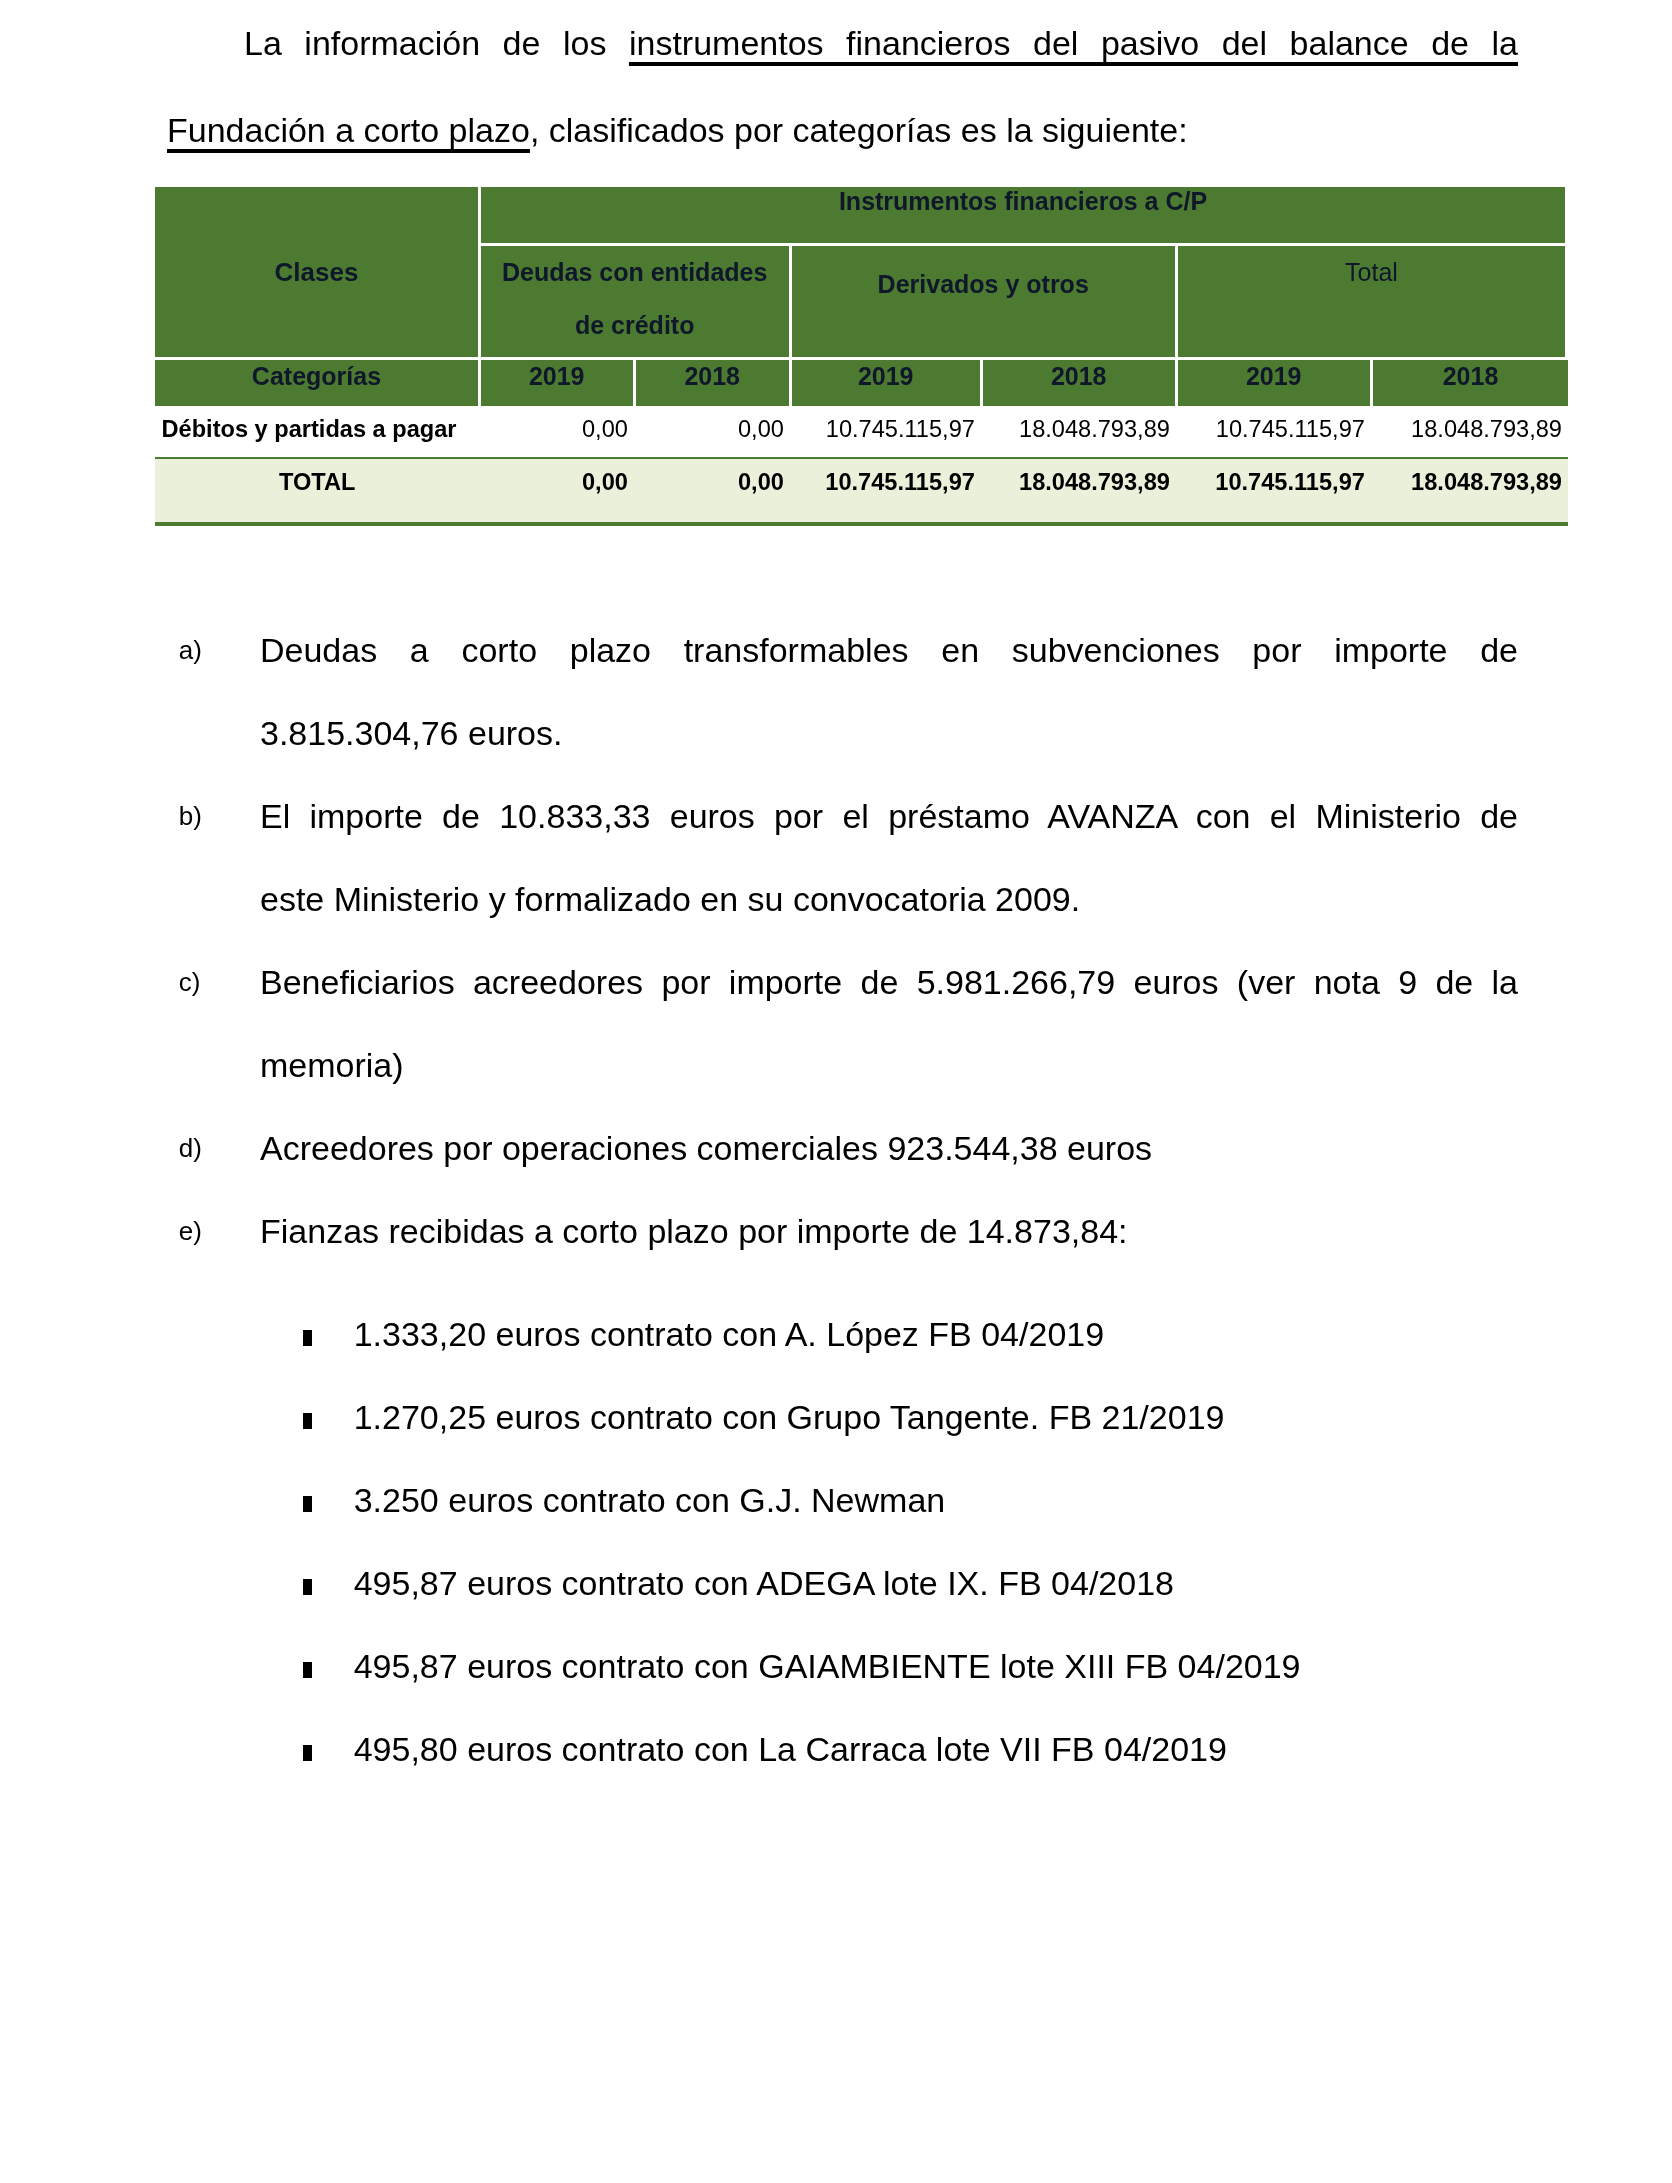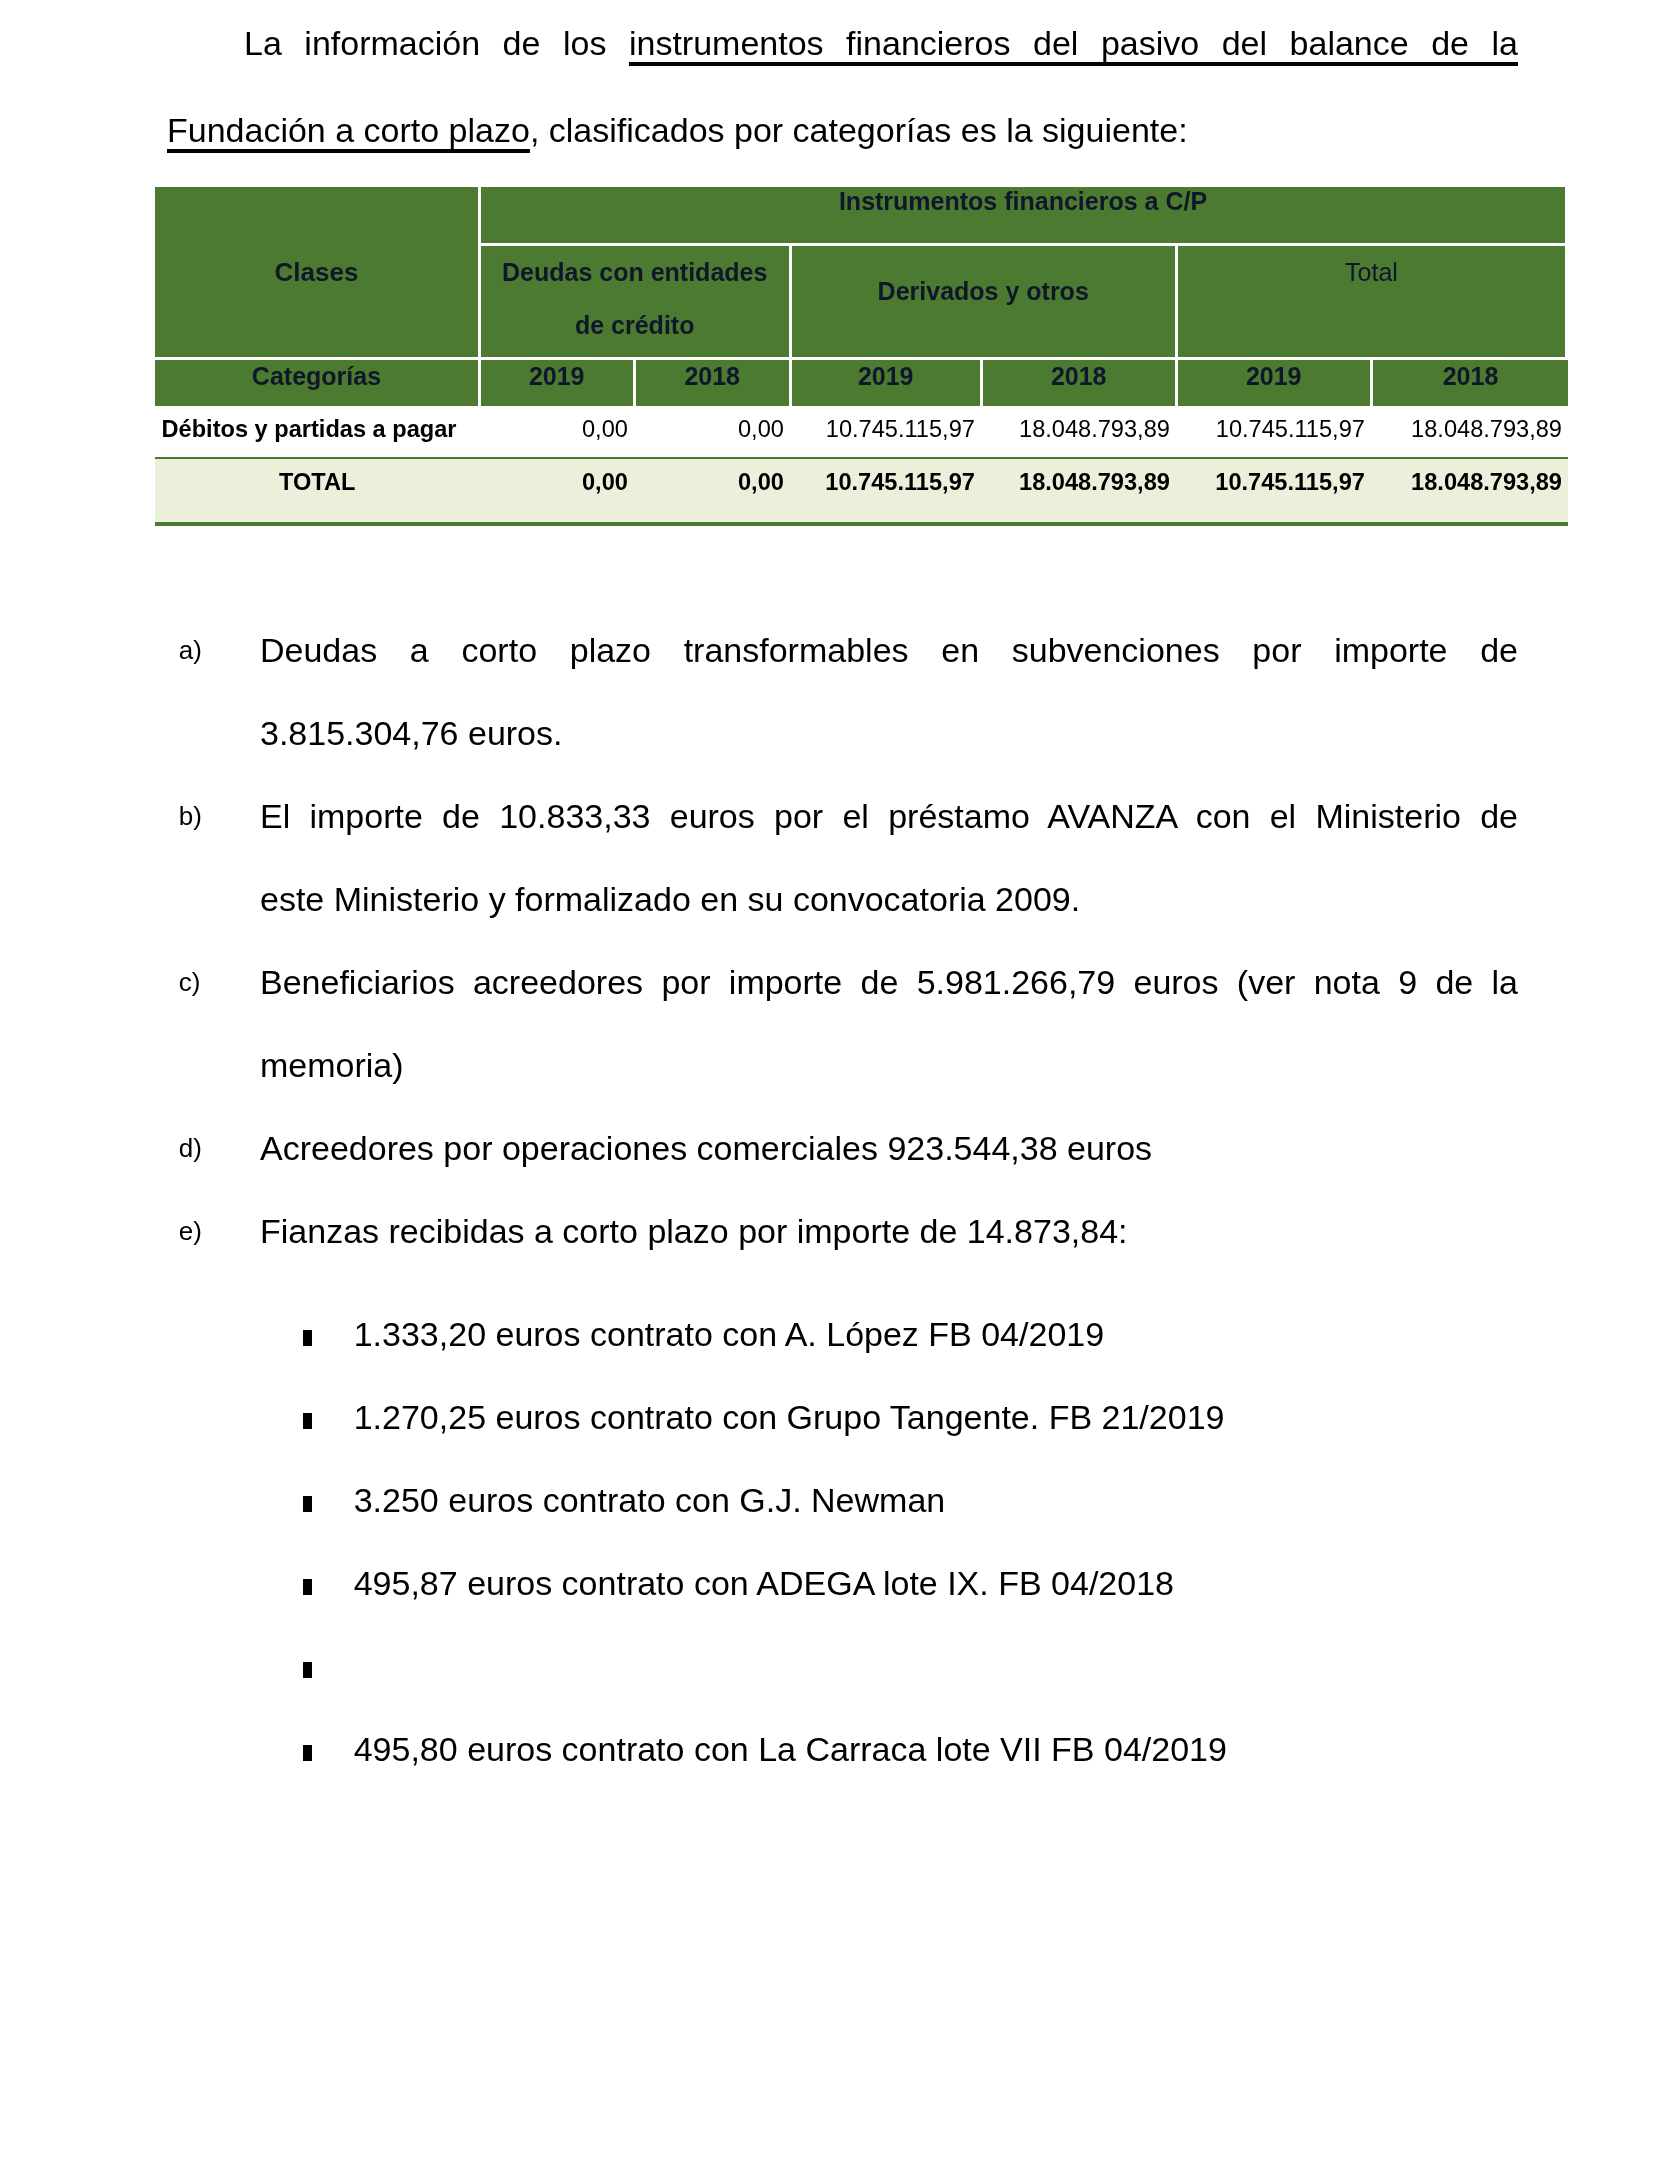--- a/index.html
+++ b/index.html
@@ -68,21 +68,21 @@
     padding-top: 7.9px;
     font-size: 25px;
   }
   td.cell-sub {
     border-right: 3.9px solid #fff;
     border-bottom: 3.9px solid #fff;
     vertical-align: top;
     line-height: 53px;
     font-size: 25px;
   }
-  td.cell-sub.derivados { padding-top: 19px; }
+  td.cell-sub.derivados { padding-top: 12px; }
   td.cell-sub.total-h {
     border-right: 6.3px solid #fff;
     font-weight: normal;
   }
   td.cell-cat {
     border-right: 3.9px solid #fff;
     vertical-align: top;
     padding-top: 6.3px;
     line-height: 33px;
     font-size: 25px;
@@ -237,20 +237,20 @@
     <div class="item">
       <span class="marker">e)</span>
       <div class="line">Fianzas recibidas a corto plazo por importe de 14.873,84:</div>
     </div>
 
     <div class="bullets">
       <div class="bullet"><span class="sq"></span><span>1.333,20 euros contrato con A. López FB 04/2019</span></div>
       <div class="bullet"><span class="sq"></span><span>1.270,25 euros contrato con Grupo Tangente. FB 21/2019</span></div>
       <div class="bullet"><span class="sq"></span><span>3.250 euros contrato con G.J. Newman</span></div>
       <div class="bullet"><span class="sq"></span><span>495,87 euros contrato con ADEGA lote IX. FB 04/2018</span></div>
-      <div class="bullet"><span class="sq"></span></div>
+      <div class="bullet"><span class="sq"></span><span>495,87 euros contrato con GAIAMBIENTE lote XIII FB 04/2019</span></div>
       <div class="bullet"><span class="sq"></span><span>495,80 euros contrato con La Carraca lote VII FB 04/2019</span></div>
     </div>
 
   </div>
 
 </div>
 
 
 </body></html>

